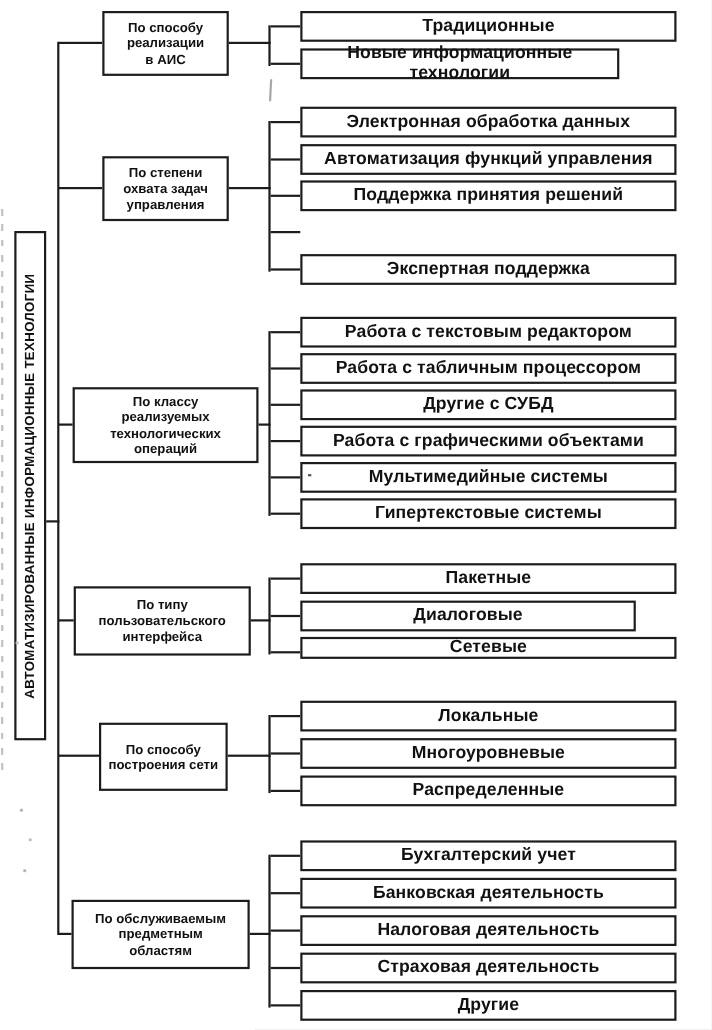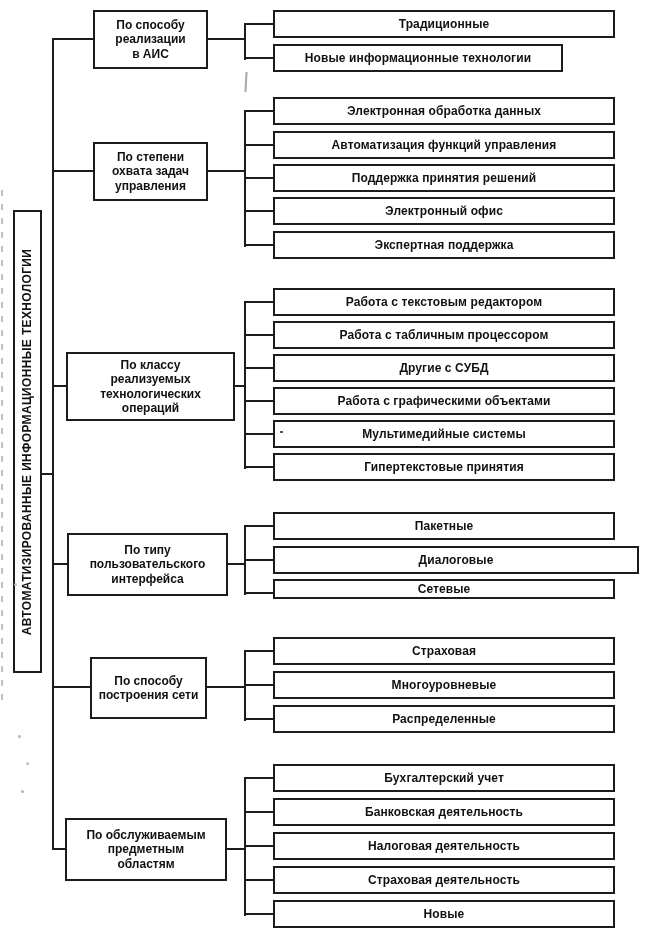--- a/index.html
+++ b/index.html
@@ -7,21 +7,21 @@
     position:relative; width:647px; height:936px; margin:0 auto;
     background:#ffffff; overflow:hidden;
     font-family:"Liberation Sans", sans-serif;
   }
   .box {
     position:absolute; box-sizing:border-box;
     background:#ffffff; border:2px solid #1c1c1c;
     display:flex; align-items:center; justify-content:center;
     text-align:center; font-weight:bold; color:#111111;
   }
-  .leaf { font-size:12px; letter-spacing:0.1px; }
+  .leaf { font-size:16px; letter-spacing:0.1px; }
   .cat  { font-size:12px; line-height:14.5px; padding:2px 4px; }
   .cat span { display:inline-block; }
   .rootbox { }
   .root-label {
     white-space:nowrap; transform:rotate(-90deg);
     font-size:12px; font-weight:bold; letter-spacing:0.35px; color:#111111;
   }
   .hline,.vline { position:absolute; background:#1c1c1c; }
   .hline { height:2px; }
   .vline { width:2px; }
@@ -103,43 +103,42 @@
   <div class="hline" style="left:246px;top:845px;width:27px"></div>
   <div class="hline" style="left:246px;top:879px;width:27px"></div>
   <div class="hline" style="left:246px;top:913px;width:27px"></div>
 
   <div class="box leaf" style="left:273px;top:10px;width:342px;height:28px">Традиционные</div>
   <div class="box leaf" style="left:273px;top:44px;width:290px;height:28px">Новые информационные технологии</div>
 
   <div class="box leaf" style="left:273px;top:131px;width:342px;height:28px">Автоматизация функций управления</div>
   <div class="box leaf" style="left:273px;top:97px;width:342px;height:28px">Электронная обработка данных</div>
   <div class="box leaf" style="left:273px;top:164px;width:342px;height:28px">Поддержка принятия решений</div>
-  <div class="box leaf" style="left:273px;top:197px;width:342px;height:28px">Электронный офис</div>
   <div class="box leaf" style="left:273px;top:231px;width:342px;height:28px">Экспертная поддержка</div>
 
   <div class="box leaf" style="left:273px;top:288px;width:342px;height:28px">Работа с текстовым редактором</div>
   <div class="box leaf" style="left:273px;top:321px;width:342px;height:28px">Работа с табличным процессором</div>
   <div class="box leaf" style="left:273px;top:354px;width:342px;height:28px">Другие с СУБД</div>
   <div class="box leaf" style="left:273px;top:387px;width:342px;height:28px">Работа с графическими объектами</div>
   <div class="box leaf" style="left:273px;top:420px;width:342px;height:28px">Мультимедийные системы</div>
-  <div class="box leaf" style="left:273px;top:453px;width:342px;height:28px">Гипертекстовые принятия</div>
+  <div class="box leaf" style="left:273px;top:453px;width:342px;height:28px">Гипертекстовые системы</div>
 
   <div class="box leaf" style="left:273px;top:512px;width:342px;height:28px">Пакетные</div>
-  <div class="box leaf" style="left:273px;top:546px;width:366px;height:28px">Диалоговые</div>
+  <div class="box leaf" style="left:273px;top:546px;width:305px;height:28px">Диалоговые</div>
   <div class="box leaf" style="left:273px;top:579px;width:342px;height:20px">Сетевые</div>
 
-  <div class="box leaf" style="left:273px;top:637px;width:342px;height:28px">Страховая</div>
+  <div class="box leaf" style="left:273px;top:637px;width:342px;height:28px">Локальные</div>
   <div class="box leaf" style="left:273px;top:671px;width:342px;height:28px">Многоуровневые</div>
   <div class="box leaf" style="left:273px;top:705px;width:342px;height:28px">Распределенные</div>
 
   <div class="box leaf" style="left:273px;top:764px;width:342px;height:28px">Бухгалтерский учет</div>
   <div class="box leaf" style="left:273px;top:798px;width:342px;height:28px">Банковская деятельность</div>
   <div class="box leaf" style="left:273px;top:866px;width:342px;height:28px">Страховая деятельность</div>
   <div class="box leaf" style="left:273px;top:832px;width:342px;height:28px">Налоговая деятельность</div>
-  <div class="box leaf" style="left:273px;top:900px;width:342px;height:28px">Новые</div>
+  <div class="box leaf" style="left:273px;top:900px;width:342px;height:28px">Другие</div>
 
   <div class="artifact" style="left:245px;top:72px;width:2px;height:20px;background:#8a8a8a;transform:rotate(3deg);opacity:.75"></div>
   <div class="artifact" style="left:280px;top:431px;width:3px;height:2px;background:#555"></div>
   <div class="artifact" style="left:1px;top:190px;width:2px;height:515px;background:repeating-linear-gradient(to bottom,#8d8d8d 0 6px,transparent 6px 14px);opacity:.55"></div>
   <div class="artifact" style="left:18px;top:735px;width:3px;height:3px;background:#b5b5b5;border-radius:50%"></div>
   <div class="artifact" style="left:26px;top:762px;width:3px;height:3px;background:#bdbdbd;border-radius:50%"></div>
   <div class="artifact" style="left:21px;top:790px;width:3px;height:3px;background:#b5b5b5;border-radius:50%"></div>
   <div class="artifact" style="left:14px;top:583px;width:3px;height:3px;background:#c2c2c2;border-radius:50%"></div>
 
 </div>

